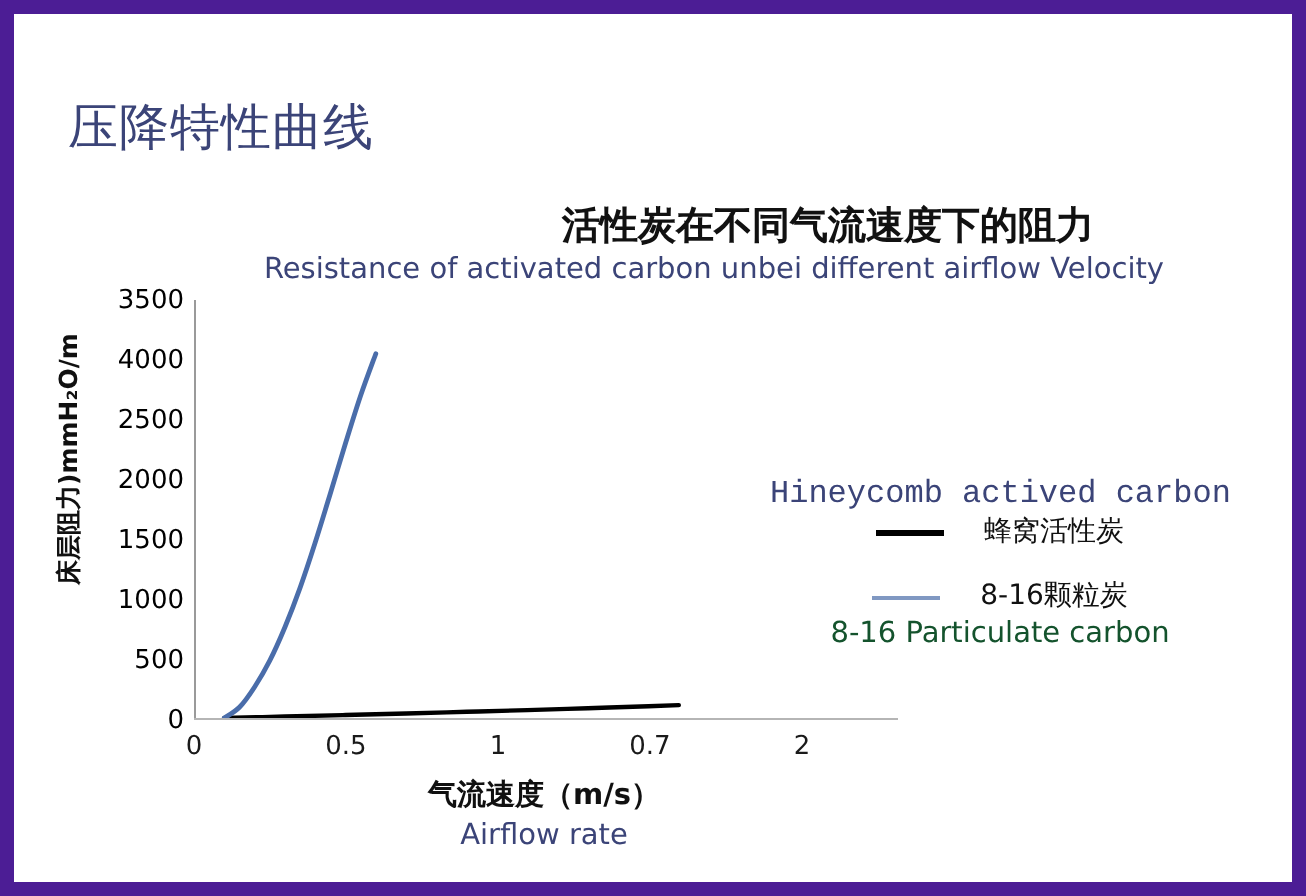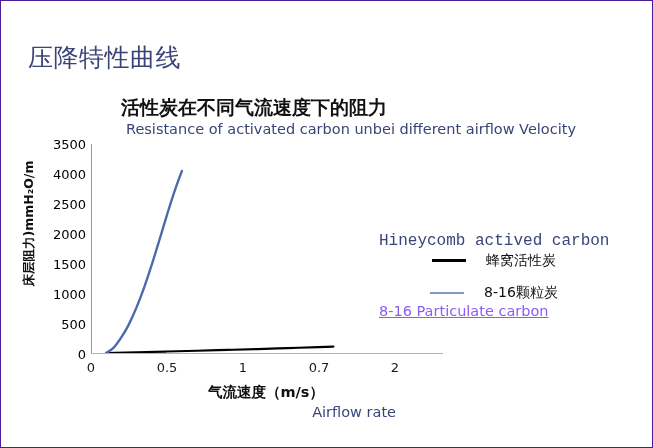--- a/index.html
+++ b/index.html
@@ -12,21 +12,21 @@
     height: 448px;
     font-family: "Liberation Sans", "DejaVu Sans", sans-serif;
     overflow: hidden;
   }
   #slide {
     position: relative;
     width: 653px;
     height: 448px;
     background: #ffffff;
     box-sizing: border-box;
-    border: 1px solid #4c1d95;
+    border: 7px solid #4c1d95;
     overflow: hidden;
   }
 
   
   #slide-title {
     position: absolute;
     left: 27px;
     top: 42px;
     font-size: 25px;
     line-height: 30px;
@@ -43,21 +43,21 @@
     top: 0;
     width: 653px;
     height: 448px;
   }
 
   #chart-title-cn {
     position: absolute;
     left: 120px;
     top: 94px;
     width: 420px;
-    text-align: left;
+    text-align: right;
     font-size: 19px;
     line-height: 24px;
     color: #111111;
     font-family: "DejaVu Sans", "Liberation Sans", sans-serif;
     font-weight: 600;
     white-space: nowrap;
   }
   #chart-title-en {
     position: absolute;
     left: 85px;
@@ -151,24 +151,24 @@
     text-align: center;
     font-size: 14.5px;
     line-height: 18px;
     font-weight: bold;
     color: #101010;
     font-family: "DejaVu Sans", "Liberation Sans", sans-serif;
     white-space: nowrap;
   }
   #xlabel-en {
     position: absolute;
-    left: 105px;
+    left: 120px;
     top: 402px;
     width: 290px;
-    text-align: right;
+    text-align: center;
     font-size: 14.5px;
     line-height: 18px;
     color: #3b4478;
     font-family: "DejaVu Sans", "Liberation Sans", sans-serif;
     white-space: nowrap;
   }
 
   
   #legend {
     position: absolute;
@@ -201,24 +201,24 @@
   .sw-blue  { border-top-width: 2px; border-top-color: #8098c2; }
   .legend-cn {
     font-size: 14px;
     color: #111111;
     font-family: "DejaVu Sans", "Liberation Sans", sans-serif;
     white-space: nowrap;
   }
   .legend-en-bottom {
     font-size: 14.5px;
     line-height: 19px;
-    color: #8b5cf6;
-    font-family: "DejaVu Sans", "Liberation Sans", sans-serif;
-    white-space: nowrap;
-    text-decoration: underline;
+    color: #14532d;
+    text-align: center;
+    font-family: "DejaVu Sans", "Liberation Sans", sans-serif;
+    white-space: nowrap;
   }
   .legend-gap { height: 13px; }
 
   svg { display: block; }
 </style>
 </head>
 <body>
 
 <div id="slide">
 

